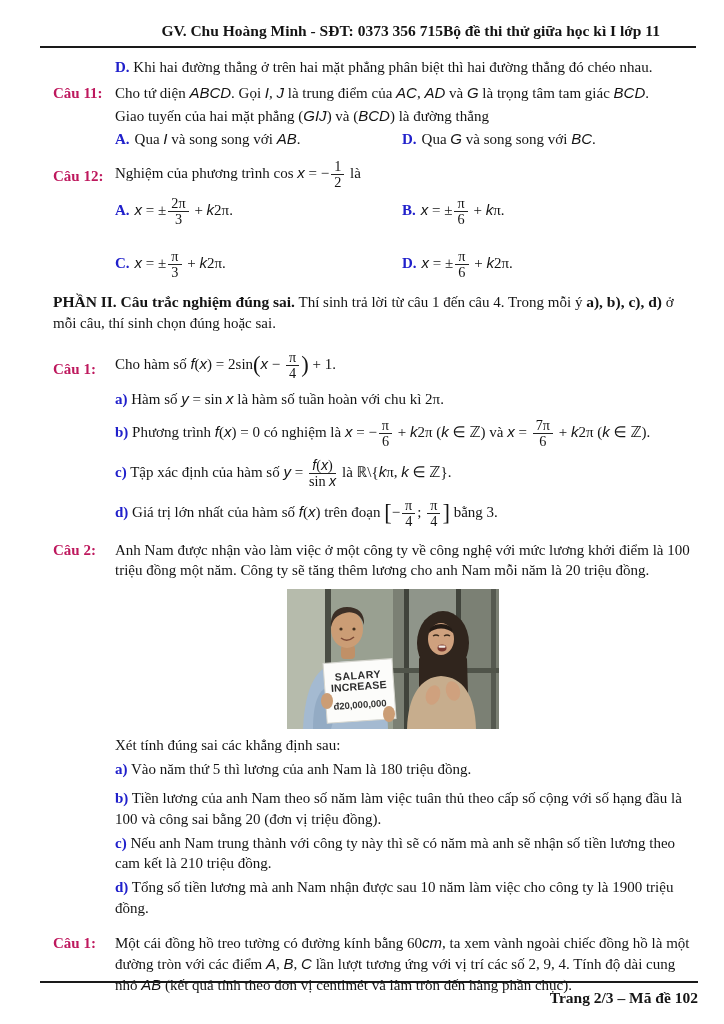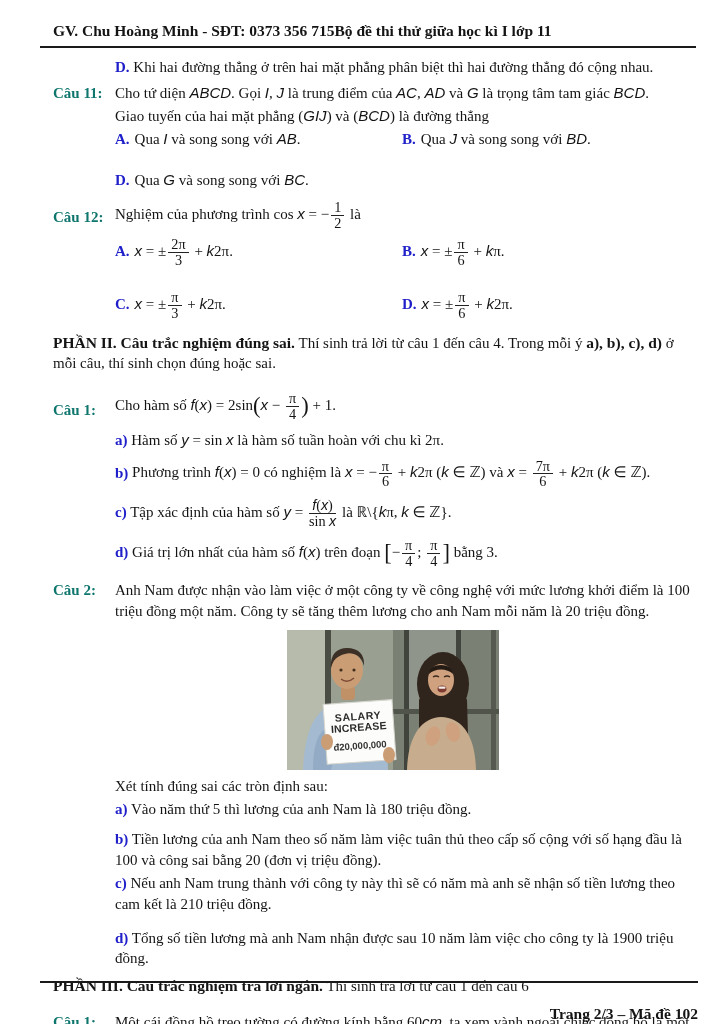--- a/index.html
+++ b/index.html
@@ -9,74 +9,73 @@
     background:#fff;
     font-family:"Liberation Serif",serif;
     color:#141414;
     font-size:15px;
     line-height:1.38;
     overflow:hidden;
   }
   .content{padding:20px 28px 0 53px;}
   
   .hdr{
-    display:flex;justify-content:flex-start;align-items:baseline;
+    display:flex;justify-content:flex-end;align-items:baseline;
     font-weight:bold;font-size:15.5px;
     margin-left:-13px;padding:0 36px 5px 13px;
     border-bottom:2px solid #1a1a1a;
   }
   
   .q{position:relative;padding-left:62px;}
-  .qlab{position:absolute;left:0;top:0;font-weight:bold;color:#0f766e;white-space:nowrap;text-align:center;}
+  .qlab{position:absolute;left:0;top:0;font-weight:bold;color:#be185d;white-space:nowrap;text-align:center;}
   .blue{color:#2020cb;font-weight:bold;font-style:normal;}
   .olab{color:#2020cb;font-weight:bold;margin-right:5px;}
   .opts{display:grid;grid-template-columns:287px 1fr;row-gap:20px;align-items:center;margin-top:3px;}
   .opts .opt{white-space:nowrap;}
   .stmt{margin:7px 0 0 0;}
   .lead-line{margin:8px 0 0 0;}
   .sect{margin:10px 0 0 0;}
   .sect b{font-size:15.5px;}
   
   .mv{font-style:italic;font-family:Liberation Sans, sans-serif;}
   .frac{display:inline-block;vertical-align:middle;text-align:center;line-height:1.05;font-size:0.95em;margin:1px 2px;}
   .frac .num{display:block;padding:0 3px 0px;border-bottom:1px solid #222;}
   .frac .den{display:block;padding-top:0px;}
   .bigp,.bigb{font-size:1.5em;font-weight:300;vertical-align:-0.12em;line-height:0;}
   
   .photo{display:block;margin:8px 0 6px 172px;}
   
   .footer{
     position:absolute;left:40px;right:26px;top:981px;
     border-top:2px solid #1a1a1a;
-    text-align:right;font-weight:bold;font-size:15.5px;padding-top:20px;
+    text-align:right;font-weight:bold;font-size:15.5px;padding-top:4px;
   }
 </style>
 </head>
 <body>
 
 <div class="page">
   <div class="content">
 
     <div class="hdr">
       <span>GV. Chu Hoàng Minh - SĐT: 0373 356 715</span>
       <span>Bộ đề thi thử giữa học kì I lớp 11</span>
     </div>
 
     <div class="q" style="margin-top:9px">
       <span class="blue">D.</span>
-      <span>Khi hai đường thẳng ở trên hai mặt phẳng phân biệt thì hai đường thẳng đó cộng nhau.</span>
+      <span>Khi hai đường thẳng ở trên hai mặt phẳng phân biệt thì hai đường thẳng đó chéo nhau.</span>
     </div>
 
     <div class="q" style="margin-top:5px">
       <span class="qlab">Câu 11:</span>
       <div>Cho tứ diện <span class="mv">ABCD</span>. Gọi <span class="mv">I</span>, <span class="mv">J</span> là trung điểm của <span class="mv">AC</span>, <span class="mv">AD</span> và <span class="mv">G</span> là trọng tâm tam giác <span class="mv">BCD</span>.</div>
       <div style="margin-top:2px">Giao tuyến của hai mặt phẳng (<span class="mv">GIJ</span>) và (<span class="mv">BCD</span>) là đường thẳng</div>
       <div class="opts">
         <div class="opt"><span class="olab">A.</span><span>Qua <span class="mv">I</span> và song song với <span class="mv">AB</span>.</span></div>
-        <div class="opt"><span class="olab">B.</span><span>Qua <span class="mv">J</span> và song song với <span class="mv">BD</span>.</span></div>
         <div class="opt"><span class="olab">D.</span><span>Qua <span class="mv">G</span> và song song với <span class="mv">BC</span>.</span></div>
       </div>
     </div>
 
     <div class="q" style="margin-top:8px">
       <span class="qlab" style="top:8px">Câu 12:</span>
       <div>Nghiệm của phương trình cos <span class="mv">x</span> = −<span class="frac"><span class="num">1</span><span class="den">2</span></span> là</div>
       <div class="opts" style="margin-top:4px">
         <div class="opt"><span class="olab">A.</span><span><span class="mv">x</span> = ±<span class="frac"><span class="num">2π</span><span class="den">3</span></span> + <span class="mv">k</span>2π.</span></div>
         <div class="opt"><span class="olab">B.</span><span><span class="mv">x</span> = ±<span class="frac"><span class="num">π</span><span class="den">6</span></span> + <span class="mv">k</span>π.</span></div>
@@ -144,30 +143,27 @@
         <g transform="rotate(-4 72 101)">
           <rect x="38" y="72" width="69" height="60" fill="#fcfcfa" stroke="#d6d6cf" stroke-width="1"></rect>
           <text x="72" y="90" text-anchor="middle" font-family="Liberation Sans, sans-serif" font-weight="bold" font-size="10.5" fill="#2b2b2b" letter-spacing="0.6">SALARY</text>
           <text x="72" y="101" text-anchor="middle" font-family="Liberation Sans, sans-serif" font-weight="bold" font-size="10.5" fill="#2b2b2b" letter-spacing="0.2">INCREASE</text>
           <text x="72" y="119" text-anchor="middle" font-family="Liberation Sans, sans-serif" font-weight="bold" font-size="9.5" fill="#333">đ20,000,000</text>
         </g>
         <ellipse cx="40" cy="112" rx="6" ry="8" fill="#cb9d75"></ellipse>
         <ellipse cx="102" cy="125" rx="6" ry="8" fill="#cb9d75"></ellipse>
       </svg>
 
-      <div class="lead-line" style="margin-top:4px">Xét tính đúng sai các tròn định sau:</div>
+      <div class="lead-line" style="margin-top:4px">Xét tính đúng sai các khẳng định sau:</div>
       <p class="stmt" style="margin-top:3px"><span class="blue">a)</span> <span>Vào năm thứ 5 thì lương của anh Nam là 180 triệu đồng.</span></p>
       <p class="stmt" style="margin-top:9px"><span class="blue">b)</span> <span>Tiền lương của anh Nam theo số năm làm việc tuân thủ theo cấp số cộng với số hạng đầu là 100 và công sai bằng 20 (đơn vị triệu đồng).</span></p>
       <p class="stmt" style="margin-top:3px"><span class="blue">c)</span> <span>Nếu anh Nam trung thành với công ty này thì sẽ có năm mà anh sẽ nhận số tiền lương theo cam kết là 210 triệu đồng.</span></p>
-      <p class="stmt" style="margin-top:13px"><span class="blue">d)</span> <span>Tổng số tiền lương mà anh Nam nhận được sau 10 năm làm việc cho công ty là 1900 triệu đồng.</span></p>
+      <p class="stmt" style="margin-top:3px"><span class="blue">d)</span> <span>Tổng số tiền lương mà anh Nam nhận được sau 10 năm làm việc cho công ty là 1900 triệu đồng.</span></p>
     </div>
 
-    <div class="sect" style="margin-top:6px">
-      <b>PHẦN III. Câu trắc nghiệm trả lời ngắn.</b><span> Thí sinh trả lời từ câu 1 đến câu 6</span>
-    </div>
 
     <div class="q" style="margin-top:15px">
       <span class="qlab">Câu 1:</span>
       <div>Một cái đồng hồ treo tường có đường kính bằng 60<span class="mv">cm</span>, ta xem vành ngoài chiếc đồng hồ là một đường tròn với các điểm <span class="mv">A</span>, <span class="mv">B</span>, <span class="mv">C</span> lần lượt tương ứng với vị trí các số 2, 9, 4. Tính độ dài cung nhỏ <span class="mv">AB</span> (kết quả tính theo đơn vị centimét và làm tròn đến hàng phần chục).</div>
     </div>
 
   </div>
 
   <div class="footer">
     <span>Trang 2/3 – Mã đề 102</span>

